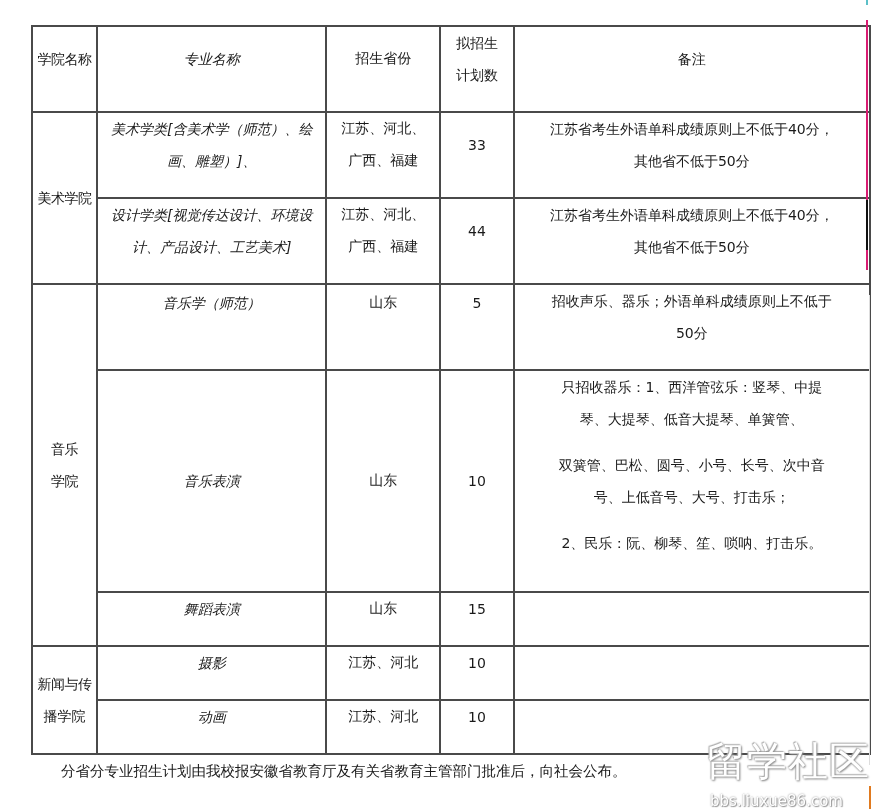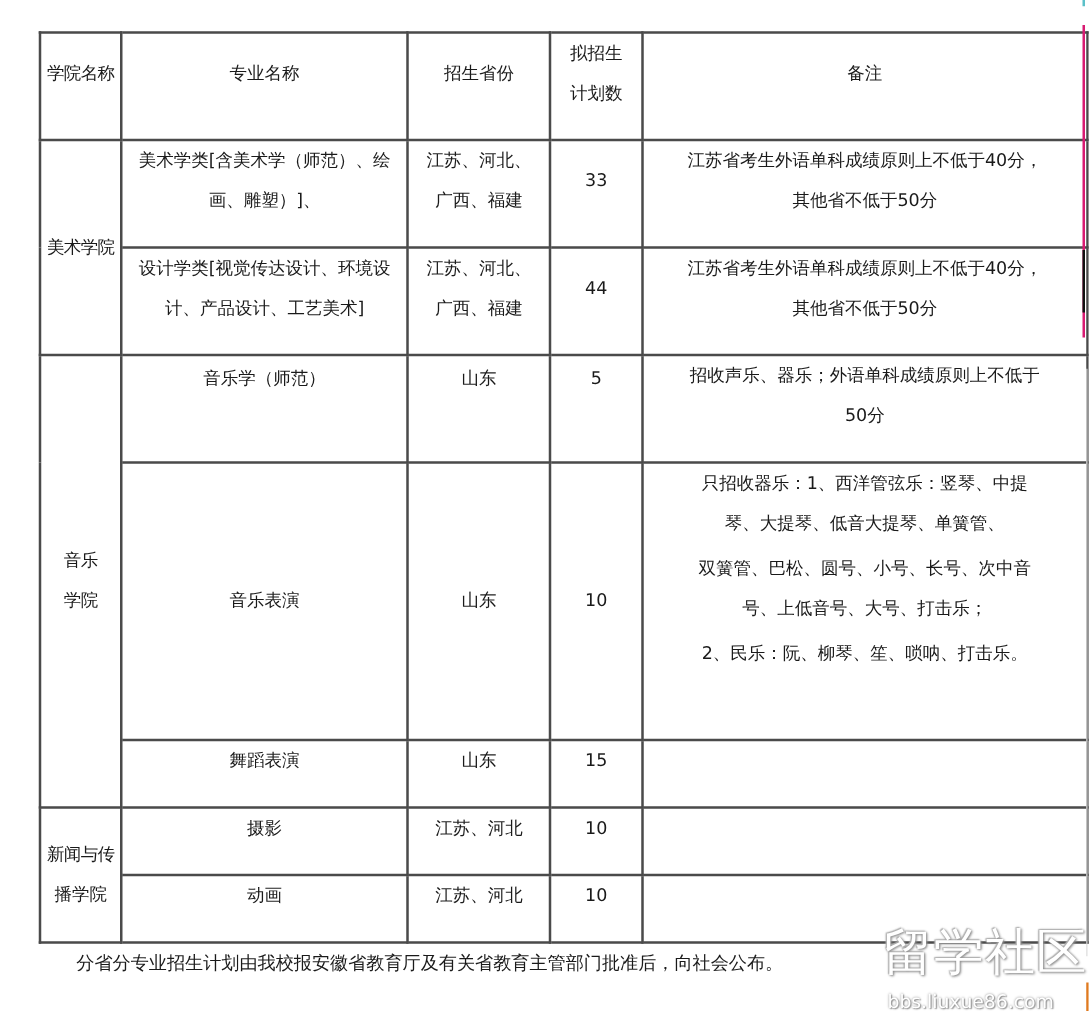--- a/index.html
+++ b/index.html
@@ -16,26 +16,26 @@
   }
   table.plan td {
     border: 2px solid #4a4a4a;
     text-align: center;
     vertical-align: middle;
     padding: 0 2px;
     box-sizing: border-box;
   }
   table.plan td.top { vertical-align: top; }
   .c1 { width: 67px; }
-  .c2 { width: 242px; }
-  .c3 { width: 120px; }
+  .c2 { width: 242px; font-style: italic; }
+  .c3 { width: 120px; font-family: Liberation Serif, serif; }
   .c4 { width: 77px; }
   .c5 { width: 380px; }
   .tight { letter-spacing: -0.5px; }
-  .note-gap { margin-top: 4px; }
+  .note-gap { margin-top: 14px; }
   .footnote {
     position: absolute; left: 61px; top: 757px;
     font-size: 14.5px; line-height: 28px; color: #1a1a1a;
     white-space: nowrap;
   }
   .watermark {
     position: absolute; left: 706px; top: 740px; width: 150px; height: 62px;
     pointer-events: none;
   }
   .wm-big {

